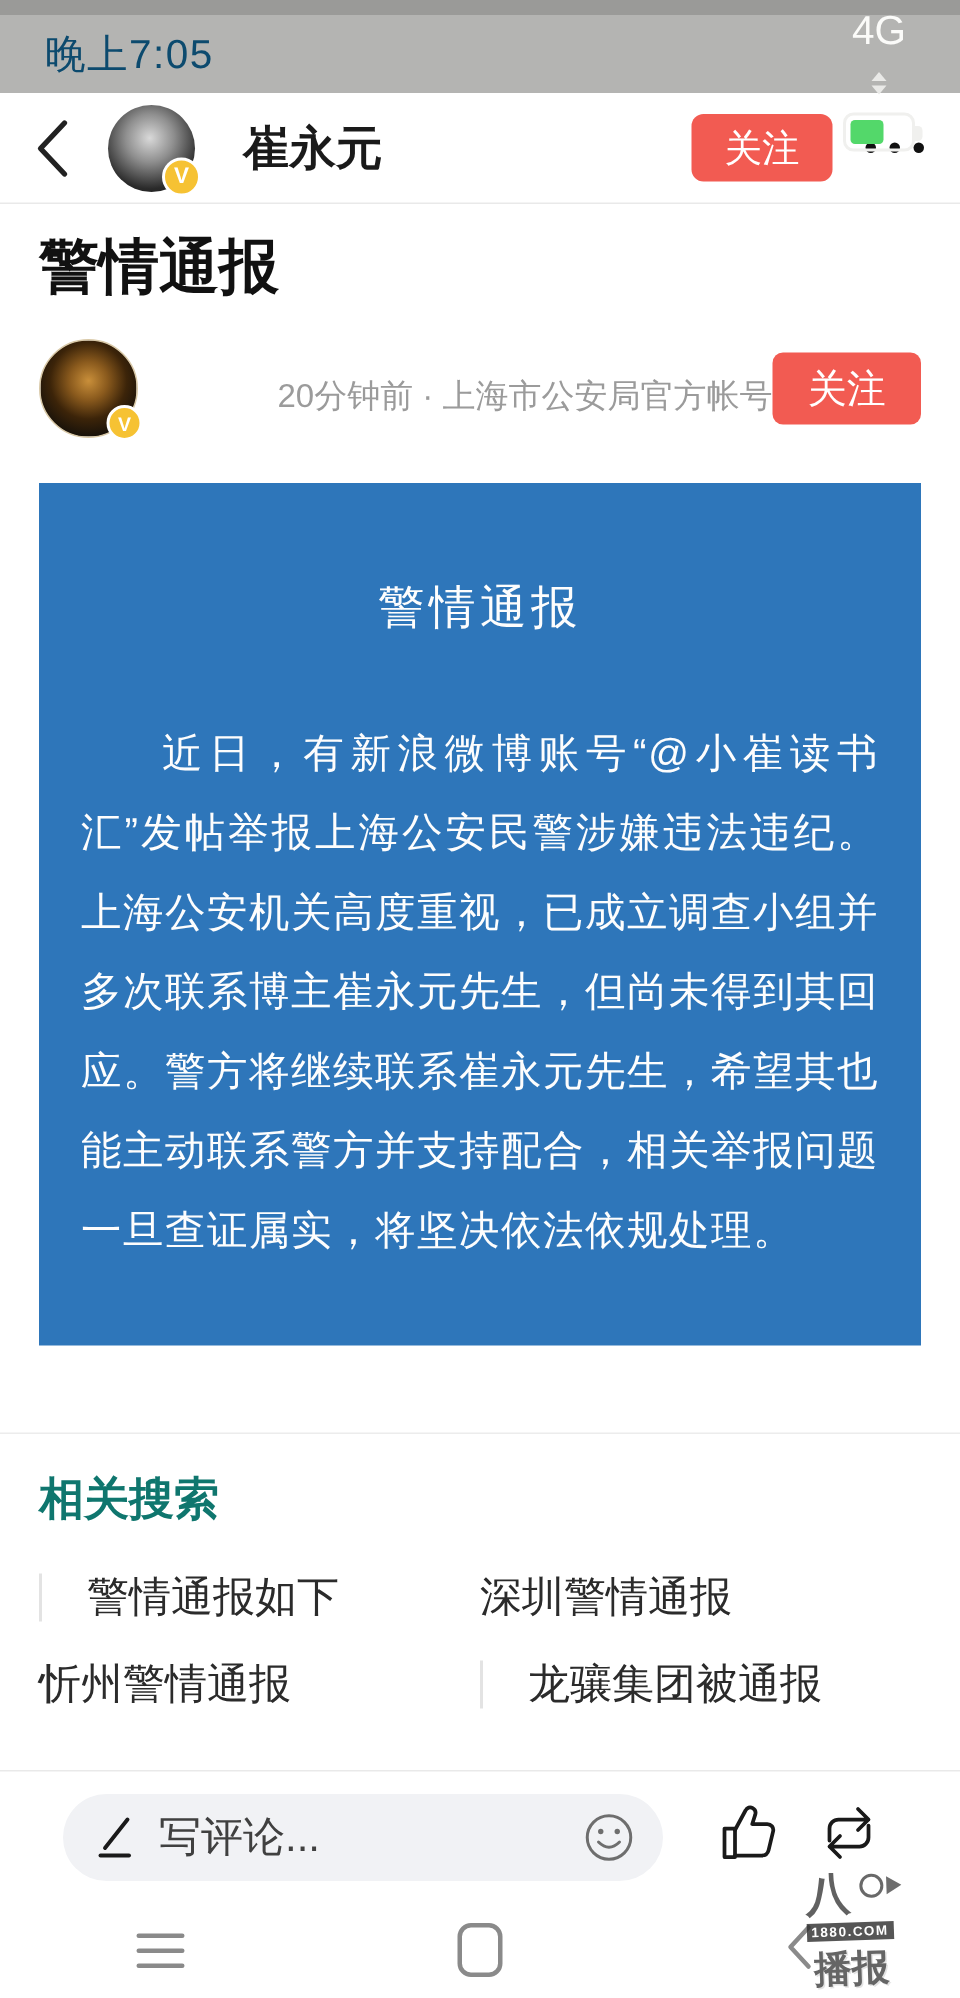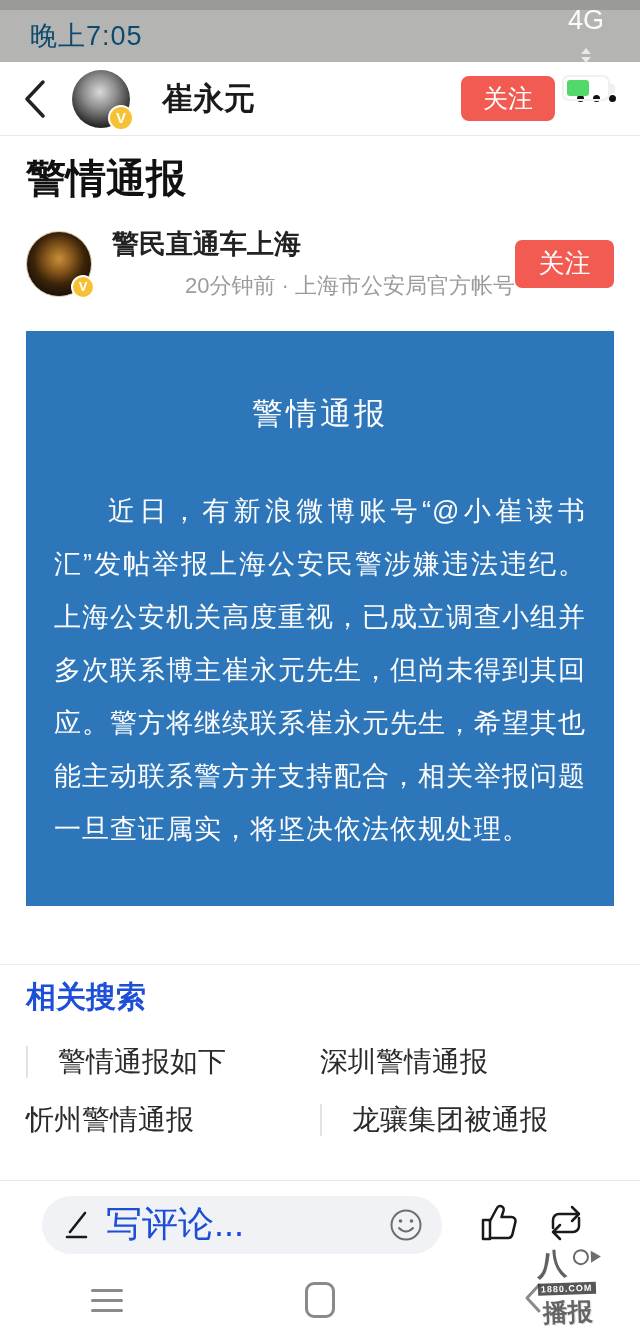--- a/index.html
+++ b/index.html
@@ -61,32 +61,32 @@
   
   .notice { margin:14px 26px 0; width:588px; height:575px; background:#2e76ba; color:#fdfdfd;
     padding:62px 28px 0; }
   .notice-title { text-align:center; font-size:31px; letter-spacing:3px; }
   .notice-body { margin-top:50px; font-size:27px; line-height:53px; letter-spacing:1px;
     text-indent:2em; text-align:justify; }
 
   
   .section-divider { margin-top:58px; border-top:1px solid #ececec; }
   .related { padding:0 26px; }
-  .related-heading { margin-top:12px; font-size:30px; font-weight:bold; color:#1d4ed8; line-height:40px; }
+  .related-heading { margin-top:24px; font-size:30px; font-weight:bold; color:#0f766e; line-height:40px; }
   .related-list { margin-top:16px; }
   .related-row { display:flex; height:58px; align-items:center; }
   .related-cell { width:50%; font-size:28px; color:#2b2b2b; }
   .related-cell.right { padding-left:30px; border-left:2px solid #e3e3e3; height:32px; line-height:32px; }
 
   
   .comment-bar { position:absolute; left:0; right:0; bottom:64px; height:88px; background:#fff;
     border-top:1px solid #e9e9e9; display:flex; align-items:center; padding:0 30px 0 42px; }
   .comment-pill { width:400px; height:58px; background:#f1f2f5; border-radius:30px;
     display:flex; align-items:center; padding:0 18px 0 20px; }
-  .comment-placeholder { margin-left:16px; font-size:36px; color:#1d4ed8; }
+  .comment-placeholder { margin-left:16px; font-size:28px; color:#404040; }
   .pill-smiley { margin-left:auto; display:flex; }
   .action-icons { flex:1; display:flex; justify-content:space-evenly; align-items:center; margin-left:14px; }
 
   
   .navbar { position:absolute; left:0; right:0; bottom:0; height:64px; background:#fff;
     display:flex; align-items:center; }
   .nav-slot { width:33.33%; display:flex; justify-content:center; }
   .nav-menu { display:flex; flex-direction:column; gap:7px; padding:8px; }
   .nav-menu i { width:32px; height:3px; background:#8a8a8a; border-radius:2px; }
   .nav-home { width:30px; height:36px; border:3px solid #8a8a8a; border-radius:9px; }
@@ -150,21 +150,20 @@
   </div>
 
   <div class="article-title">警情通报</div>
 
   <div class="author-row">
     <div class="author-avatar-wrap">
       <div class="author-avatar"></div>
       <div class="v-badge-sm">V</div>
     </div>
     <div class="author-info">
-      <div class="author-name">警民直通车上海</div>
       <div class="author-meta">20分钟前 · 上海市公安局官方帐号</div>
     </div>
     <button class="follow-btn2">关注</button>
   </div>
 
   <div class="notice">
     <div class="notice-title">警情通报</div>
     <div class="notice-body">近日，有新浪微博账号“@小崔读书汇”发帖举报上海公安民警涉嫌违法违纪。上海公安机关高度重视，已成立调查小组并多次联系博主崔永元先生，但尚未得到其回应。警方将继续联系崔永元先生，希望其也能主动联系警方并支持配合，相关举报问题一旦查证属实，将坚决依法依规处理。</div>
   </div>
 

